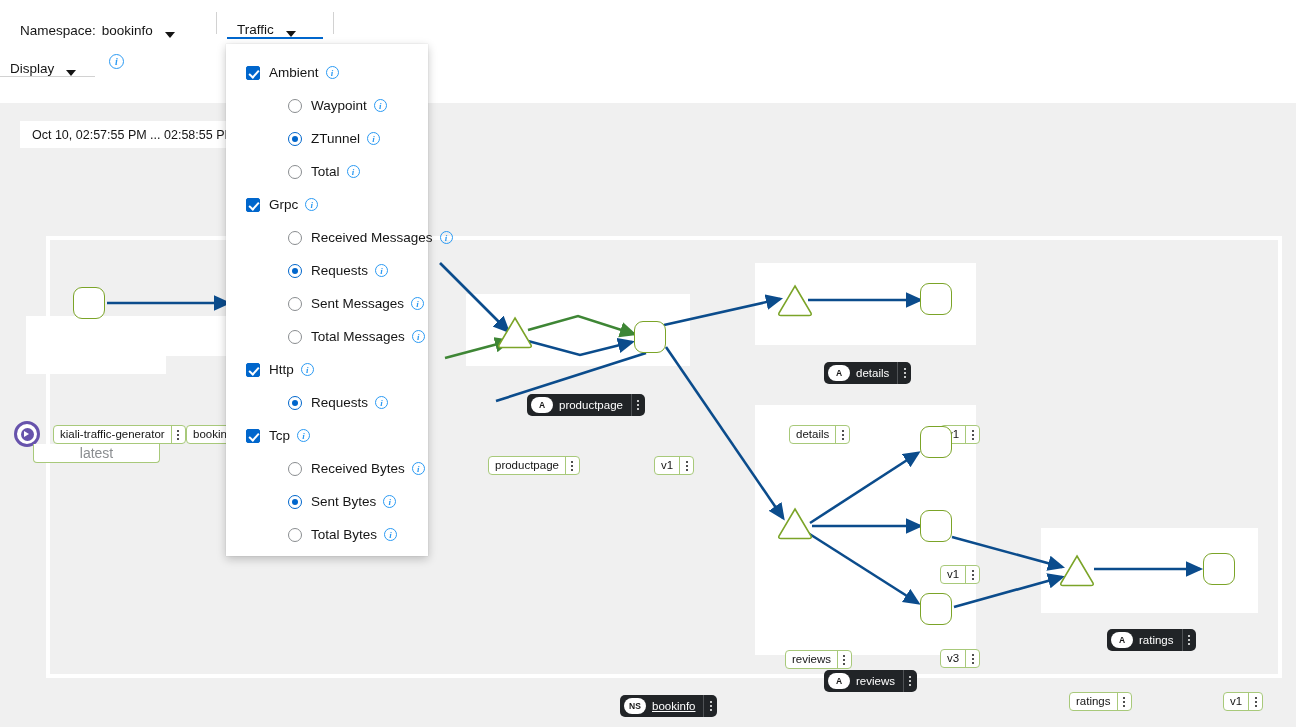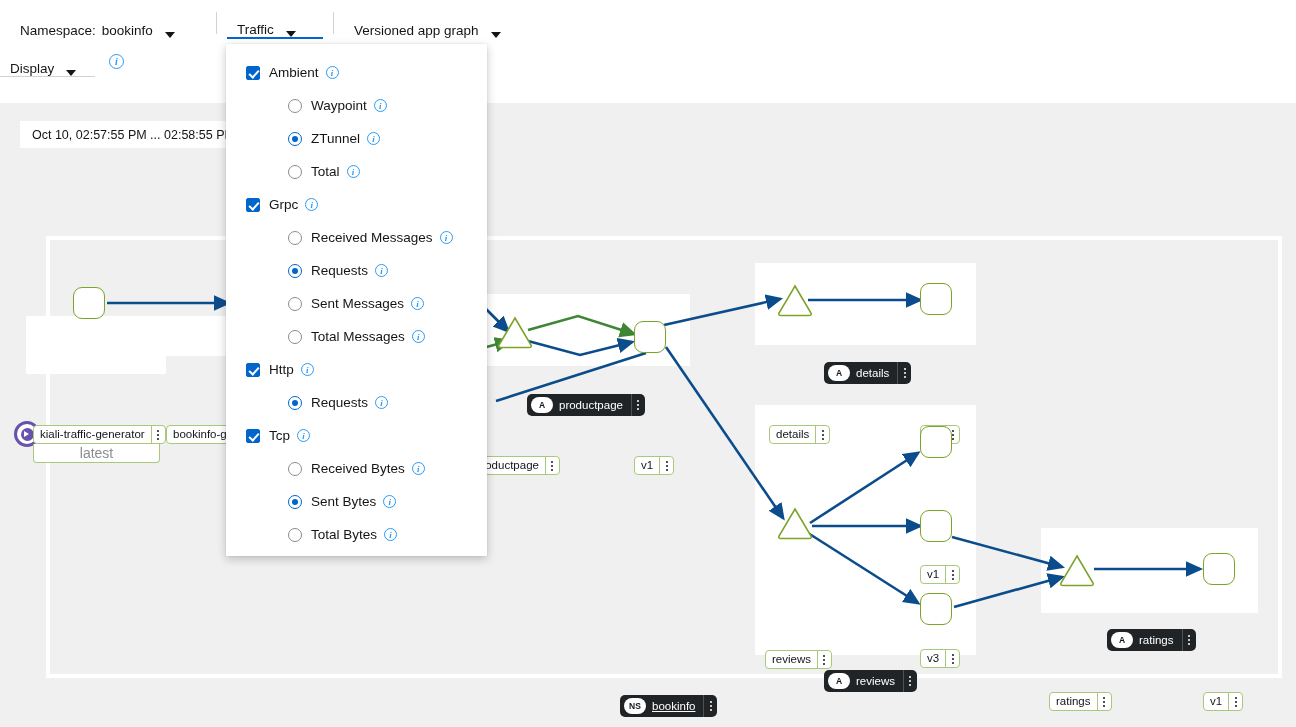--- a/index.html
+++ b/index.html
@@ -86,21 +86,21 @@
   }
   .info-i.sm {
     width: 13px; height: 13px; border-width: 1.3px; font-size: 9px;
     margin-left: 7px;
   }
 
   
   #traffic-menu {
     position: absolute;
     left: 226px; top: 44px;
-    width: 261px; height: 512px;
+    width: 202px; height: 512px;
     background: #ffffff;
     box-shadow: 0 3px 9px rgba(3,3,3,0.22), 0 0 1px rgba(3,3,3,0.18);
     z-index: 50;
     padding-top: 12px;
   }
   .menu-row {
     display: flex; align-items: center;
     height: 33px;
     padding-left: 20px;
     cursor: pointer;
@@ -178,20 +178,21 @@
     position: absolute;
     display: flex; align-items: stretch;
     background: #ffffff;
     border: 1px solid #a8c97a;
     border-radius: 4px;
     font-size: 11.5px; color: #151515;
     white-space: nowrap;
     height: 19px;
     line-height: 17px;
     cursor: pointer;
+    margin-left: 20px;
   }
   .node-tag .tag-txt { padding: 0 6px; }
   .node-tag .kebab {
     width: 14px;
     border-left: 1px solid #a8c97a;
     display: flex; flex-direction: column;
     align-items: center; justify-content: center;
     gap: 2px;
   }
   .node-tag .kebab i { width: 2px; height: 2px; background: #151515; border-radius: 50%; display:block; }
@@ -266,24 +267,20 @@
       <span class="lbl-dim">Namespace:</span>
       <span>bookinfo</span>
       <span class="caret"></span>
     </div>
     <div class="tb-sep"></div>
     <div class="tb-select" id="traffic-select">
       <span>Traffic</span>
       <span class="caret"></span>
     </div>
     <div class="tb-sep"></div>
-    <div class="tb-select" id="graphtype-select">
-      <span>Versioned app graph</span>
-      <span class="caret"></span>
-    </div>
   </div>
 
   <div class="toolbar" id="toolbar-row2">
     <div class="tb-select" id="display-select">
       <span>Display</span>
       <span class="caret"></span>
     </div>
     <div class="info-i">i</div>
   </div>
 

